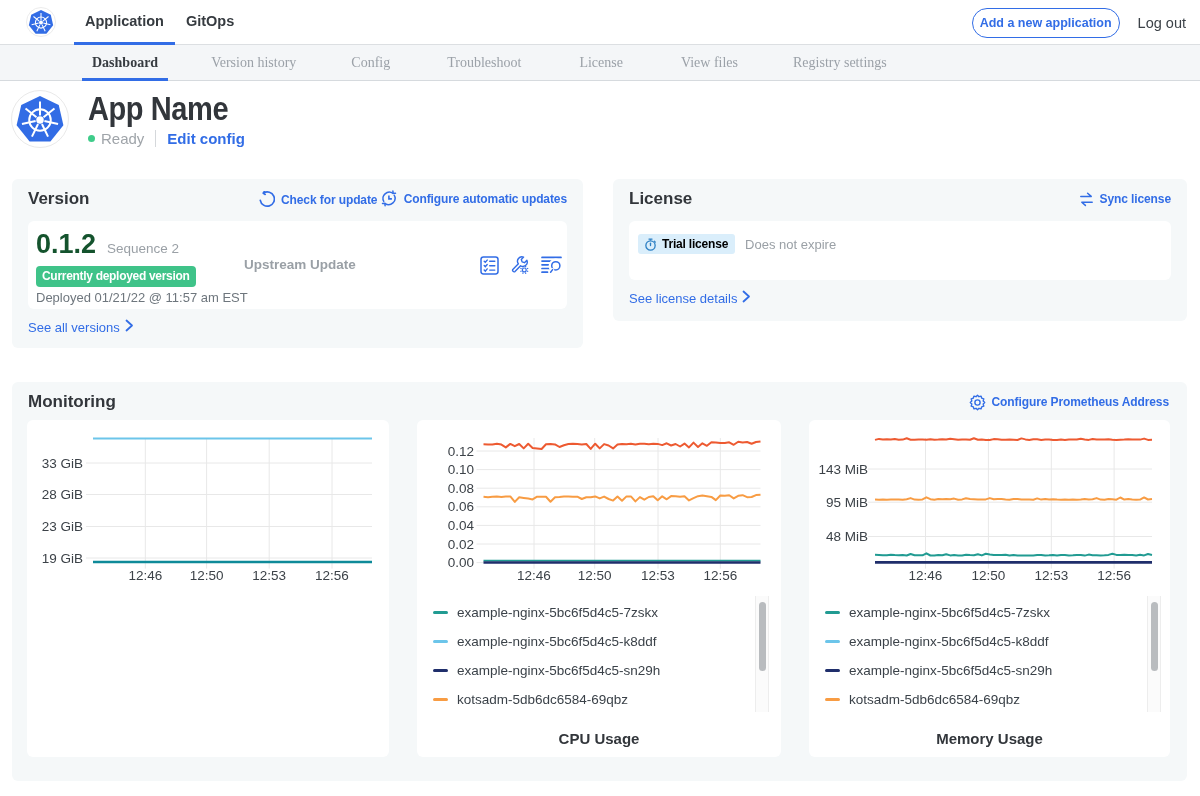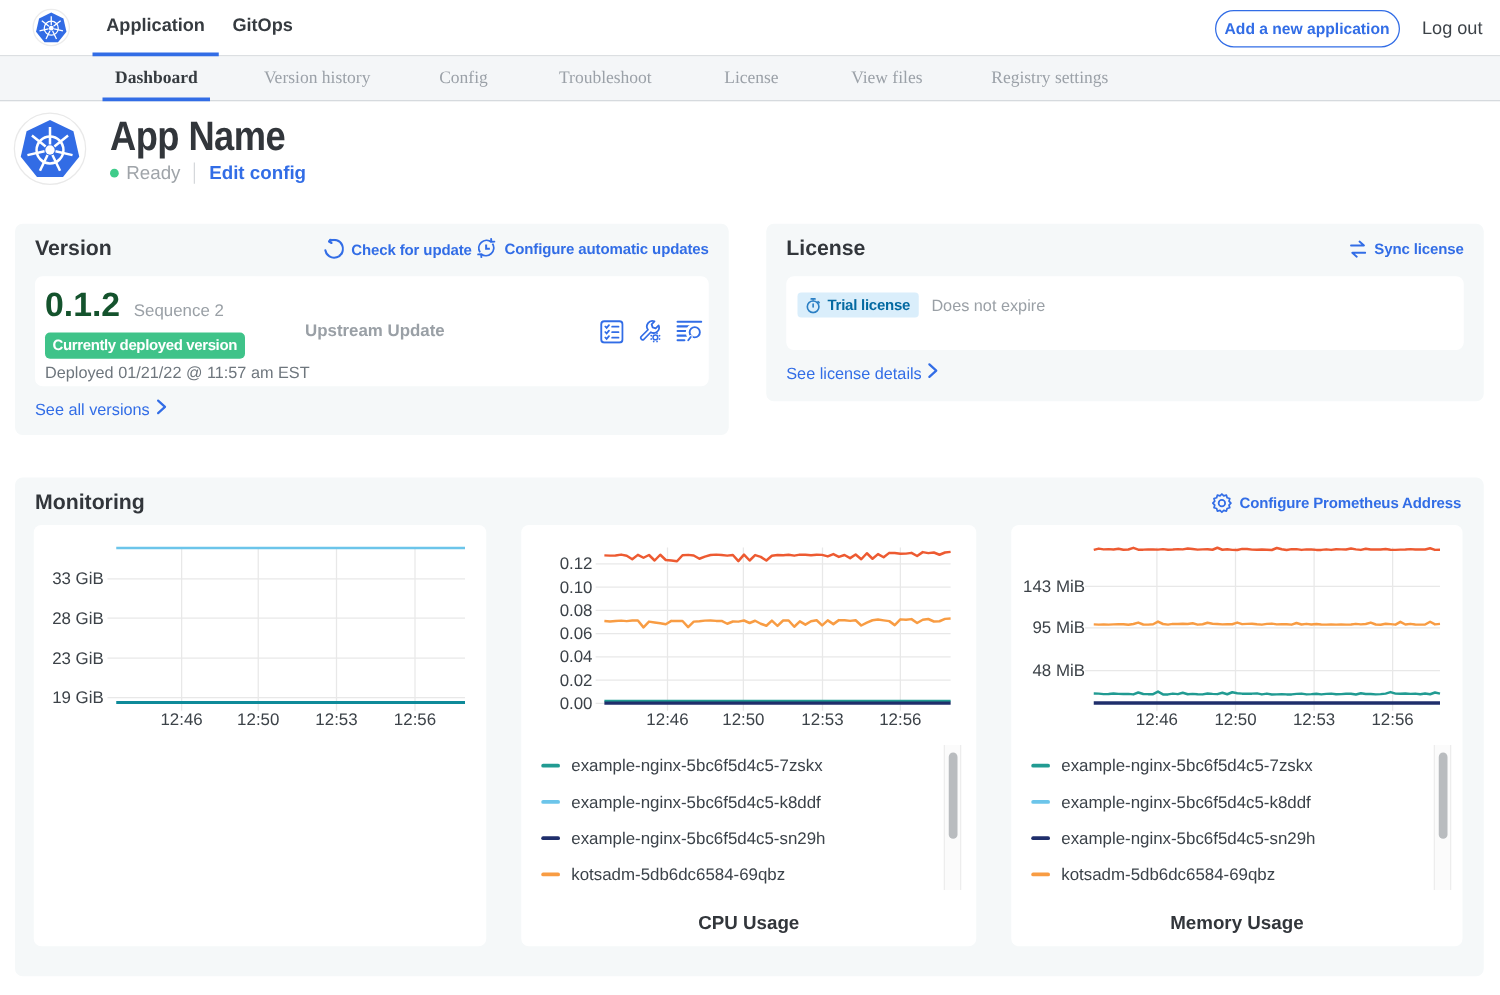--- a/index.html
+++ b/index.html
@@ -51,21 +51,21 @@
 .vmid { flex:1; display:flex; align-items:center; }
 .vup { font-size:13.5px; font-weight:700; color:#9aa0a6; margin-left:8px; margin-top:-10px;}
 .vicons { position:absolute; right:5px; top:34px; display:flex; align-items:center; }
 .vicons svg { margin-left:11px; }
 
 .linner { height:59px; padding:5px 10px 0 9px; margin-top:12px !important; }
 .lrow1 { display:flex; align-items:center; }
 .lname { font-size:17px; font-weight:700; color:#577981; }
 .lchan { margin-left:9px; background:#f0f6fa; color:#6d9fc0; font-size:13px; font-weight:700; padding:2px 7px 3px; border-radius:3px; }
 .lrow2 { display:flex; align-items:center; margin-top:8px; }
-.ltrial { display:flex; align-items:flex-end; background:#daeefb; color:#0369a1; font-size:12px; font-weight:700; letter-spacing:-0.2px; padding:3px 7px 3px 6px; border-radius:3px; }
+.ltrial { display:flex; align-items:flex-end; background:#daeefb; color:#000000; font-size:12px; font-weight:700; letter-spacing:-0.2px; padding:3px 7px 3px 6px; border-radius:3px; }
 .ltrial svg { margin-right:5px; }
 .lexpire { font-size:13px; color:#9aa0a6; margin-left:10px; }
 
 .monitor { margin:34px 13px 0 12px; background:#f5f8f9; border-radius:6px; height:399px; padding:9px 17px 0 15px; position:relative; }
 .monhead { display:flex; align-items:center; height:22px; padding:0 1px; }
 .montitle { font-size:17px; font-weight:700; color:#32363b; }
 .chartrow { display:flex; justify-content:space-between; margin-top:7px; }
 .chartcard { background:#fff; border-radius:6px; height:337px; position:relative; }
 .chartcard.c1 { width:362px; }
 .chartcard.c2 { width:364px; }

